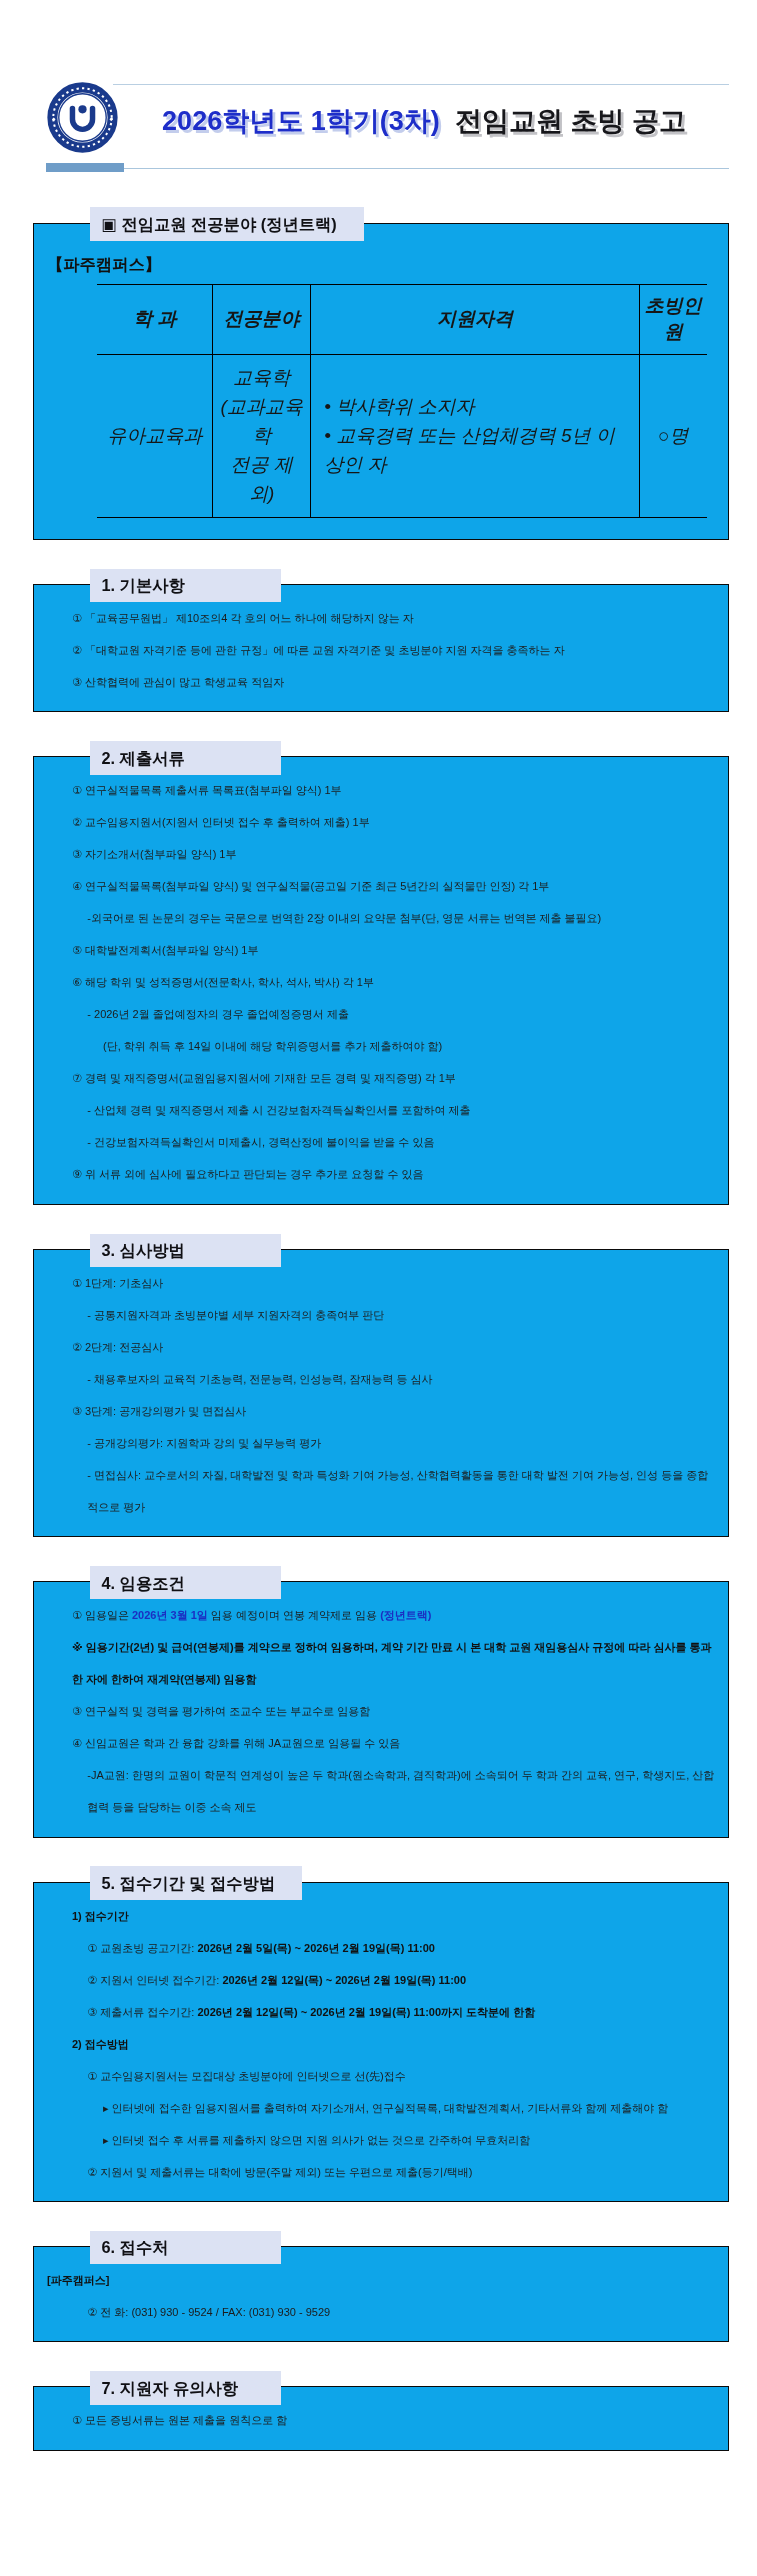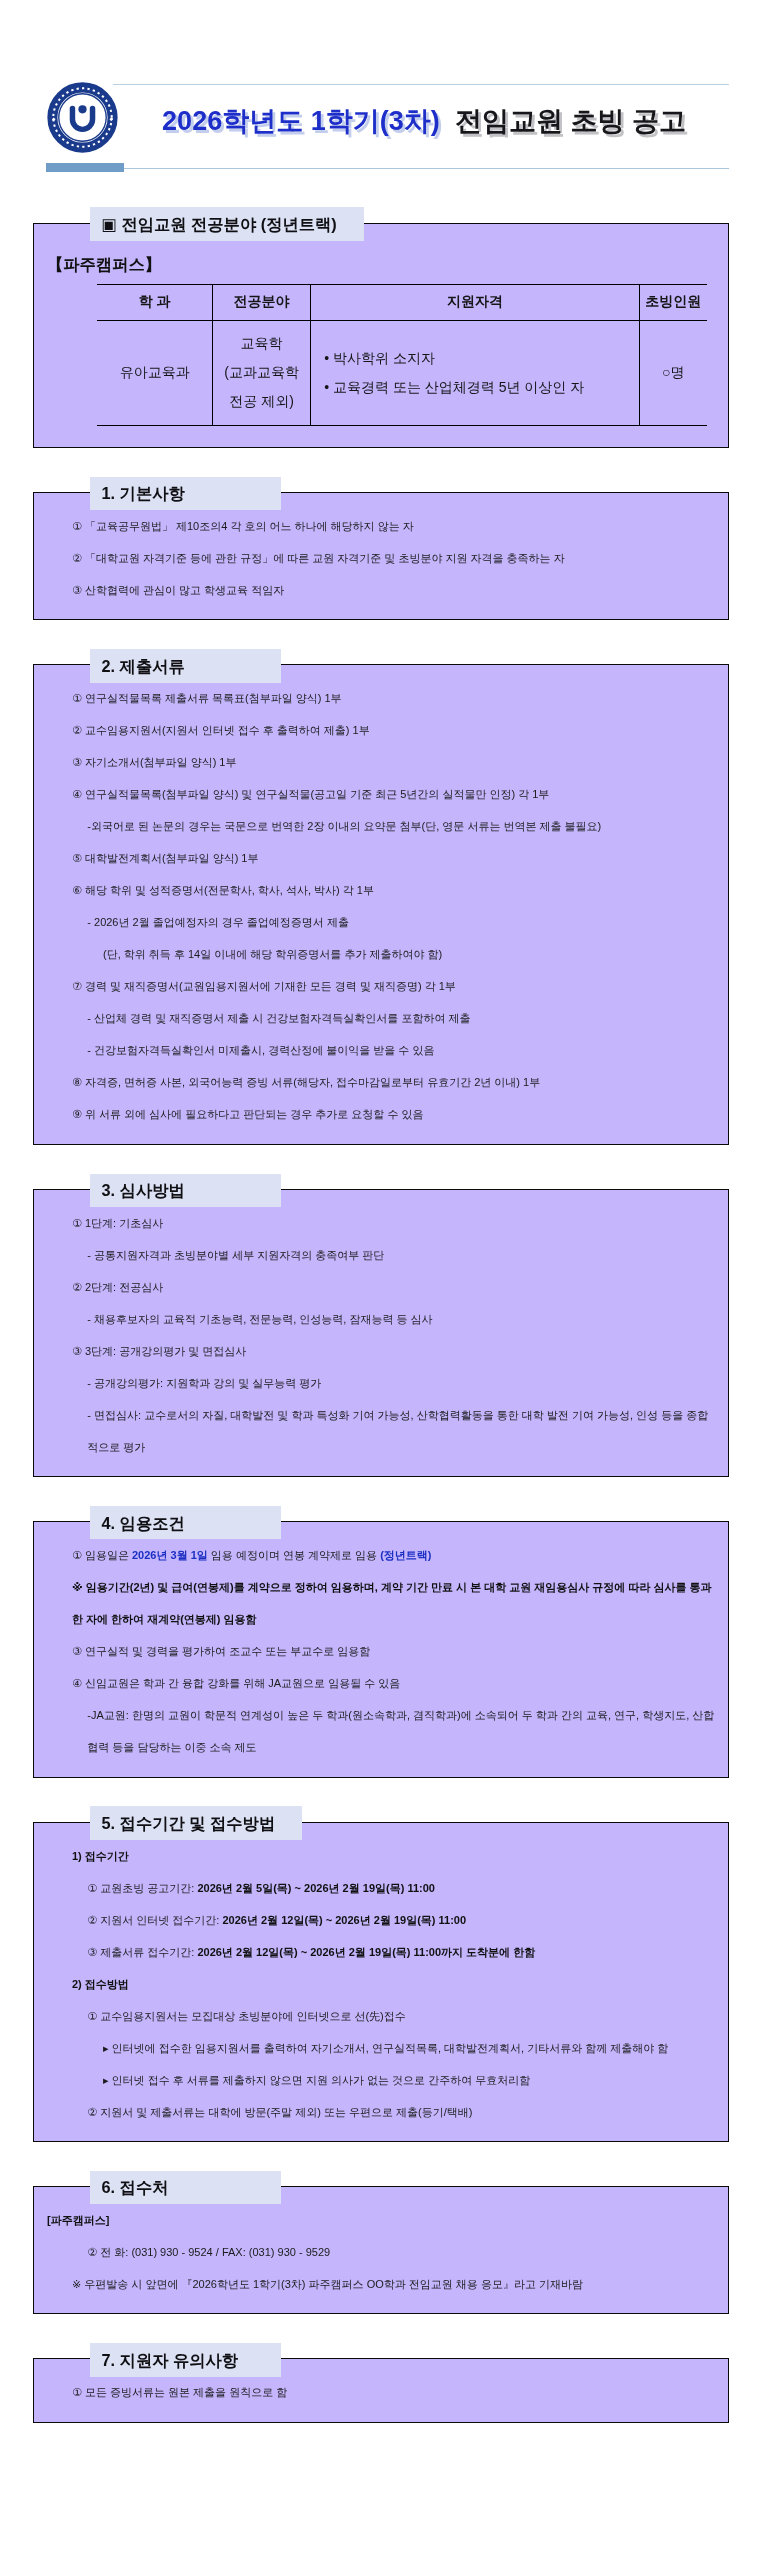--- a/index.html
+++ b/index.html
@@ -11,40 +11,40 @@
   
   .top-rule{border-top:1.9px solid #b9cfe2;margin:0 29px 0 113px;}
   .header-row{display:flex;align-items:center;padding:3.8px 29px 0 46px;}
   .logo{width:73px;height:73px;flex:0 0 auto;margin-top:-7.7px;}
   .title{flex:1;text-align:center;font-size:27px;font-weight:bold;white-space:nowrap;letter-spacing:0;}
   .t-blue{color:#1e2ec9;text-shadow:2.9px 2.9px 0 #c3cdec;}
   .t-black{color:#17171b;text-shadow:2.9px 2.9px 0 #c2c2c6;margin-left:7.7px;}
   .underline{position:relative;margin:13.4px 29px 0 46px;border-top:1.9px solid #aac6dd;}
   .u-block{position:absolute;left:0;top:-5.7px;width:78px;height:9.6px;background:#6f9dc8;display:block;}
   
-  .box{position:relative;border:1.9px solid #0a0a0a;margin:44px 29px 0 33px;padding:17px 13.4px 13.4px 38px;background:#c4b5fd;}
+  .box{position:relative;border:1.9px solid #0a0a0a;margin:44px 29px 0 33px;padding:17px 13.4px 13.4px 38px;background:#0ea5e9;}
   .box:first-child{margin-top:54px;}
   .box-label{
     position:absolute;top:-16.3px;left:56px;background:#dce2f3;color:#101014;
     font-weight:bold;font-size:16.3px;line-height:1;padding:8.6px 27px 8.6px 11.5px;
     min-width:191px;box-sizing:border-box;white-space:nowrap;
   }
   .campus{font-weight:bold;font-size:16.3px;color:#111;margin:13.4px 0 7.7px -25px;}
   
   .line{font-size:11px;line-height:32px;margin:0;}
   .ind0{padding-left:0;}
   .ind1{padding-left:15.3px;}
   .ind2{padding-left:31px;}
   .indm1{margin-left:-25px;}
   .b{font-weight:bold;color:#111;}
   .bb{font-weight:bold;color:#1b2fc2;}
   
   .spec-table{
     border-collapse:collapse;margin:7.7px 5.7px 7.7px 25px;width:calc(100% - 33px);
-    border-top:1.9px solid #000;border-bottom:1.9px solid #000;font-size:14px;color:#161616;
+    border-top:1.9px solid #000;border-bottom:1.9px solid #000;font-size:19px;color:#161616;font-style:italic;
   }
   .spec-table th{border-bottom:1px solid #000;font-weight:bold;padding:8.6px 3.8px;text-align:center;}
   .spec-table td{padding:8.6px 5.7px;vertical-align:middle;}
   .spec-table th + th,.spec-table td + td{border-left:1px solid #000;}
   .spec-table th:nth-child(1){width:19%;}
   .spec-table th:nth-child(2){width:16%;}
   .spec-table th:nth-child(3){width:54%;}
   .spec-table th:nth-child(4){width:11%;}
   td.col0,td.col1,td.col3{text-align:center;}
   td.col2{text-align:left;padding-left:13.4px;}
@@ -127,21 +127,20 @@
         <div class="line ind0"><span>③ 자기소개서(첨부파일 양식) 1부</span></div>
         <div class="line ind0"><span>④ 연구실적물목록(첨부파일 양식) 및 연구실적물(공고일 기준 최근 5년간의 실적물만 인정) 각 1부</span></div>
         <div class="line ind1"><span>-외국어로 된 논문의 경우는 국문으로 번역한 2장 이내의 요약문 첨부(단, 영문 서류는 번역본 제출 불필요)</span></div>
         <div class="line ind0"><span>⑤ 대학발전계획서(첨부파일 양식) 1부</span></div>
         <div class="line ind0"><span>⑥ 해당 학위 및 성적증명서(전문학사, 학사, 석사, 박사) 각 1부</span></div>
         <div class="line ind1"><span>- 2026년 2월 졸업예정자의 경우 졸업예정증명서 제출</span></div>
         <div class="line ind2"><span>(단, 학위 취득 후 14일 이내에 해당 학위증명서를 추가 제출하여야 함)</span></div>
         <div class="line ind0"><span>⑦ 경력 및 재직증명서(교원임용지원서에 기재한 모든 경력 및 재직증명) 각 1부</span></div>
         <div class="line ind1"><span>- 산업체 경력 및 재직증명서 제출 시 건강보험자격득실확인서를 포함하여 제출</span></div>
         <div class="line ind1"><span>- 건강보험자격득실확인서 미제출시, 경력산정에 불이익을 받을 수 있음</span></div>
-        <div class="line ind0"><span>⑧ 자격증, 면허증 사본, 외국어능력 증빙 서류(해당자, 접수마감일로부터 유효기간 2년 이내) 1부</span></div>
         <div class="line ind0"><span>⑨ 위 서류 외에 심사에 필요하다고 판단되는 경우 추가로 요청할 수 있음</span></div>
       </div>
       <div class="box">
         <div class="box-label">3. 심사방법</div>
         <div class="line ind0"><span>① 1단계: 기초심사</span></div>
         <div class="line ind1"><span>- 공통지원자격과 초빙분야별 세부 지원자격의 충족여부 판단</span></div>
         <div class="line ind0"><span>② 2단계: 전공심사</span></div>
         <div class="line ind1"><span>- 채용후보자의 교육적 기초능력, 전문능력, 인성능력, 잠재능력 등 심사</span></div>
         <div class="line ind0"><span>③ 3단계: 공개강의평가 및 면접심사</span></div>
         <div class="line ind1"><span>- 공개강의평가: 지원학과 강의 및 실무능력 평가</span></div>
@@ -164,21 +163,20 @@
         <div class="line ind0"><span class="b">2) 접수방법</span></div>
         <div class="line ind1"><span>① 교수임용지원서는 모집대상 초빙분야에 인터넷으로 선(先)접수</span></div>
         <div class="line ind2"><span>▸ 인터넷에 접수한 임용지원서를 출력하여 자기소개서, 연구실적목록, 대학발전계획서, 기타서류와 함께 제출해야 함</span></div>
         <div class="line ind2"><span>▸ 인터넷 접수 후 서류를 제출하지 않으면 지원 의사가 없는 것으로 간주하여 무효처리함</span></div>
         <div class="line ind1"><span>② 지원서 및 제출서류는 대학에 방문(주말 제외) 또는 우편으로 제출(등기/택배)</span></div>
       </div>
       <div class="box">
         <div class="box-label">6. 접수처</div>
         <div class="line indm1"><span class="b">[파주캠퍼스]</span></div>
         <div class="line ind1"><span>② 전 화: (031) 930 - 9524   /   FAX: (031) 930 - 9529</span></div>
-        <div class="line ind0"><span>※ 우편발송 시 앞면에 『2026학년도 1학기(3차) 파주캠퍼스 OO학과 전임교원 채용 응모』라고 기재바람</span></div>
       </div>
       <div class="box">
         <div class="box-label">7. 지원자 유의사항</div>
         <div class="line ind0"><span>① 모든 증빙서류는 원본 제출을 원칙으로 함</span></div>
       </div>
     </div>
 
 </div>
 
 

